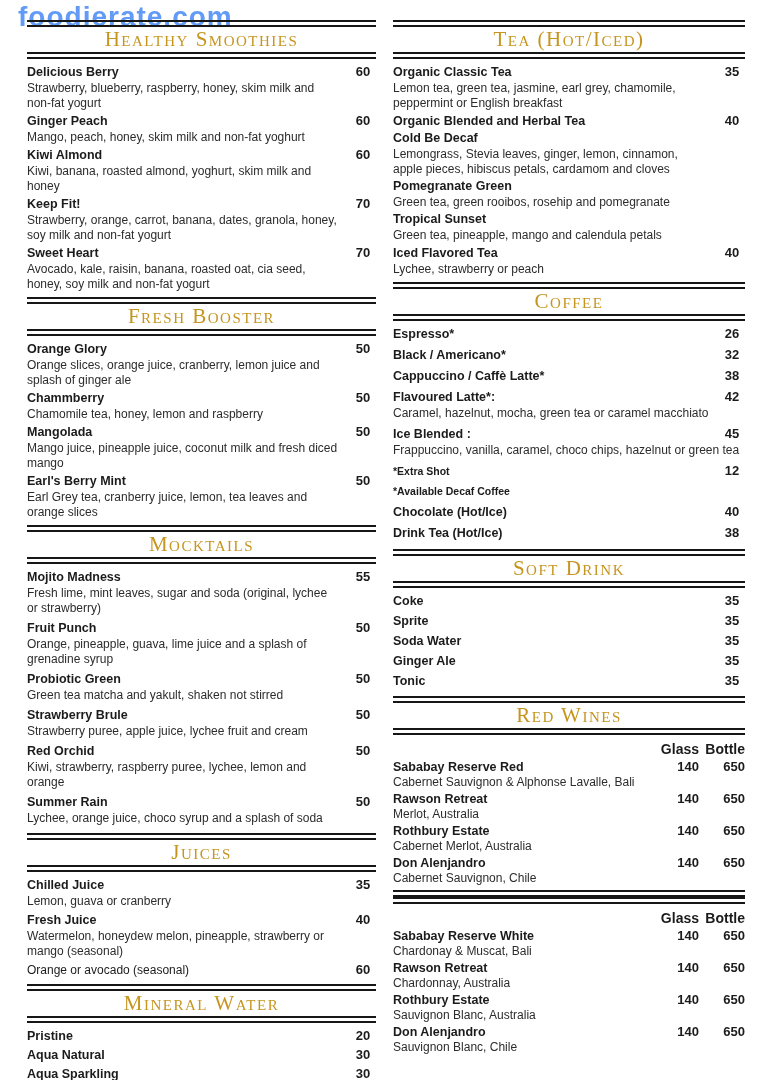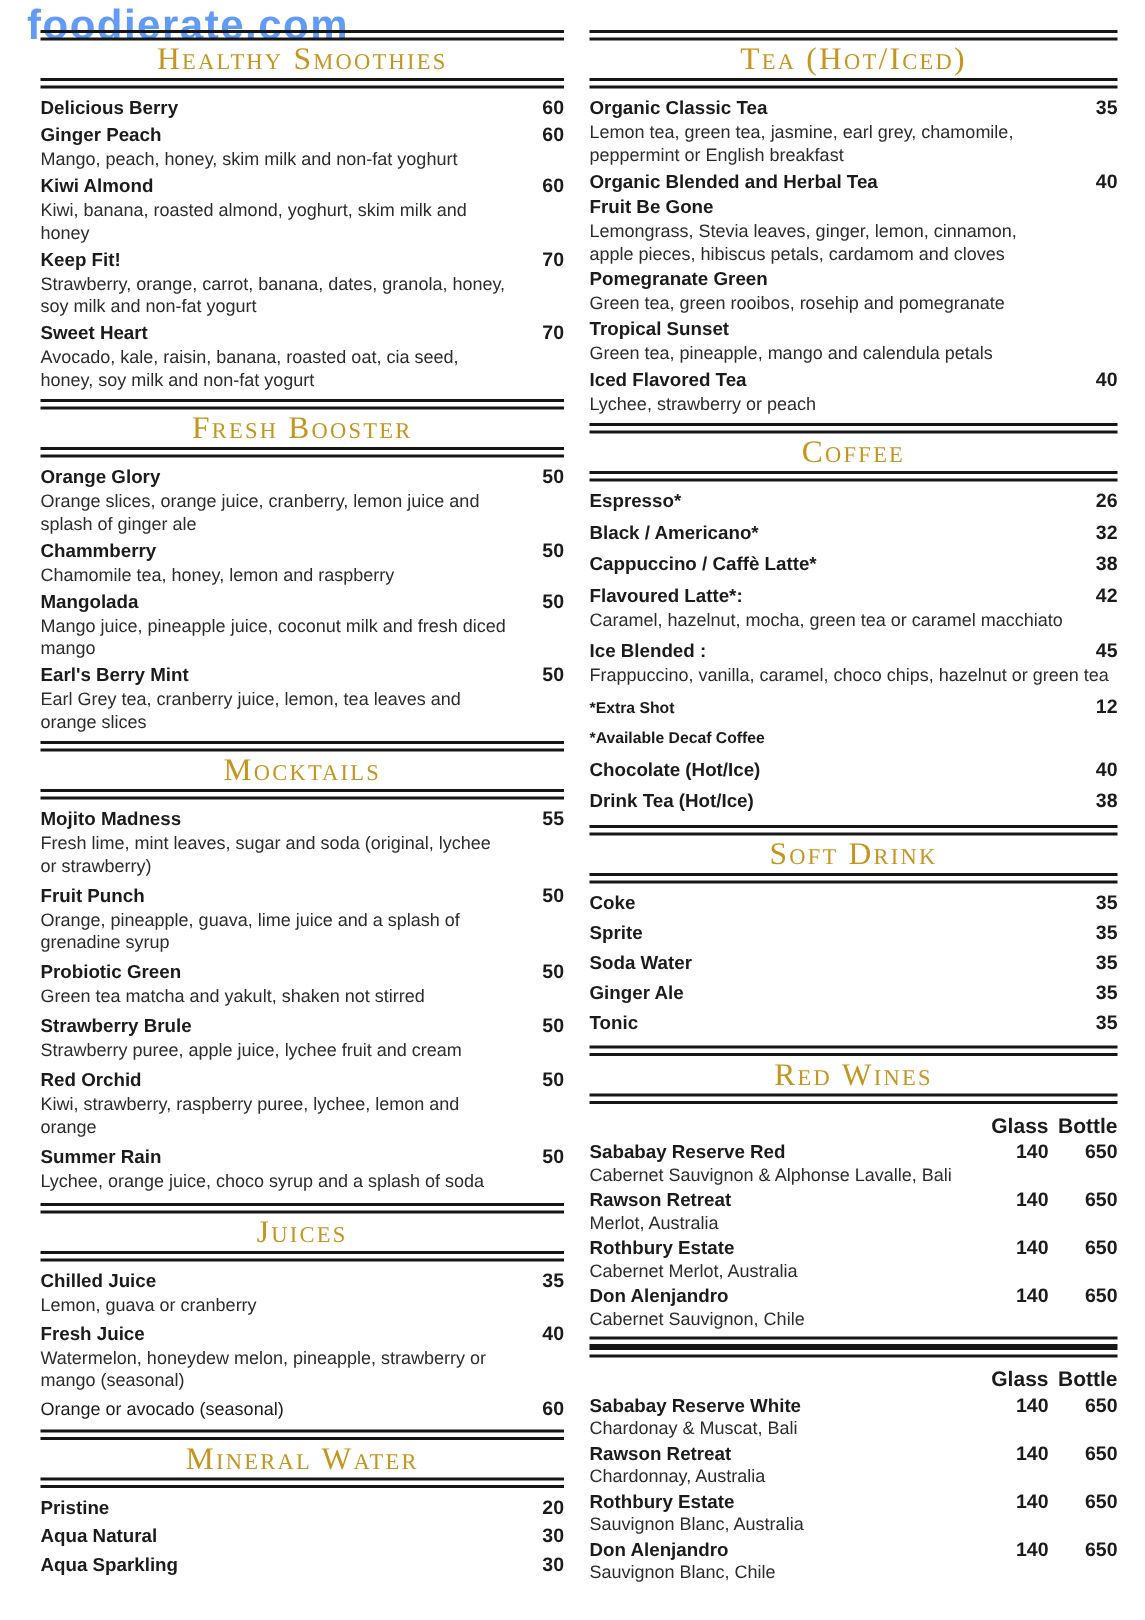--- a/index.html
+++ b/index.html
@@ -21,21 +21,21 @@
     margin:1px 0; text-align:center;
     font-family:"Liberation Serif", serif; font-weight:400;
     font-variant:small-caps; letter-spacing:1.5px;
     font-size:21px; line-height:23px; color:var(--gold);
   }
   .items { padding:5px 0 3px; }
   .mi { margin-bottom:2px; }
   .mi-row { display:flex; align-items:baseline; }
   .mi-name { font-size:12.5px; font-weight:700; line-height:15px; color:var(--ink); }
   .spacer { flex:1 1 auto; }
-  .mi-price { font-size:13px; font-weight:700; line-height:15px; color:var(--ink); min-width:26px; text-align:right; }
+  .mi-price { font-size:13px; font-weight:700; line-height:15px; color:var(--ink); min-width:26px; text-align:center; }
   .mi-desc { font-size:12px; line-height:15px; color:var(--desc); padding-right:38px; margin-top:1px; }
 
   .plain .mi-name { font-weight:400; font-size:12px; }
   .small .mi-name { font-size:10.5px; }
 
   .sec-mocktails .mi { margin-bottom:4px; }
   .sec-juices .mi { margin-bottom:3px; }
   .sec-mineral-water .mi { margin-bottom:3px; }
   .sec-coffee .mi { margin-bottom:5px; }
   .sec-coffee .mi-desc { padding-right:0; }
@@ -56,20 +56,21 @@
       <div class="dline"></div>
       <h2 class="stitle">Healthy Smoothies</h2>
       <div class="dline"></div>
       <div class="items">
         <div class="mi">
           <div class="mi-row">
             <span class="mi-name">Delicious Berry</span>
             <span class="spacer"></span>
             <span class="mi-price">60</span>
           </div>
+          <div class="mi-desc">Strawberry, blueberry, raspberry, honey, skim milk and non-fat yogurt</div>
         </div>
         <div class="mi">
           <div class="mi-row">
             <span class="mi-name">Ginger Peach</span>
             <span class="spacer"></span>
             <span class="mi-price">60</span>
           </div>
           <div class="mi-desc">Mango, peach, honey, skim milk and non-fat yoghurt</div>
         </div>
         <div class="mi">
@@ -267,21 +268,21 @@
         </div>
         <div class="mi">
           <div class="mi-row">
             <span class="mi-name">Organic Blended and Herbal Tea</span>
             <span class="spacer"></span>
             <span class="mi-price">40</span>
           </div>
         </div>
         <div class="mi">
           <div class="mi-row">
-            <span class="mi-name">Fruit Be Gone</span>
+            <span class="mi-name">Cold Be Decaf</span>
             <span class="spacer"></span>
           </div>
           <div class="mi-desc">Lemongrass, Stevia leaves, ginger, lemon, cinnamon, apple pieces, hibiscus petals, cardamom and cloves</div>
         </div>
         <div class="mi">
           <div class="mi-row">
             <span class="mi-name">Pomegranate Green</span>
             <span class="spacer"></span>
           </div>
           <div class="mi-desc">Green tea, green rooibos, rosehip and pomegranate</div>

